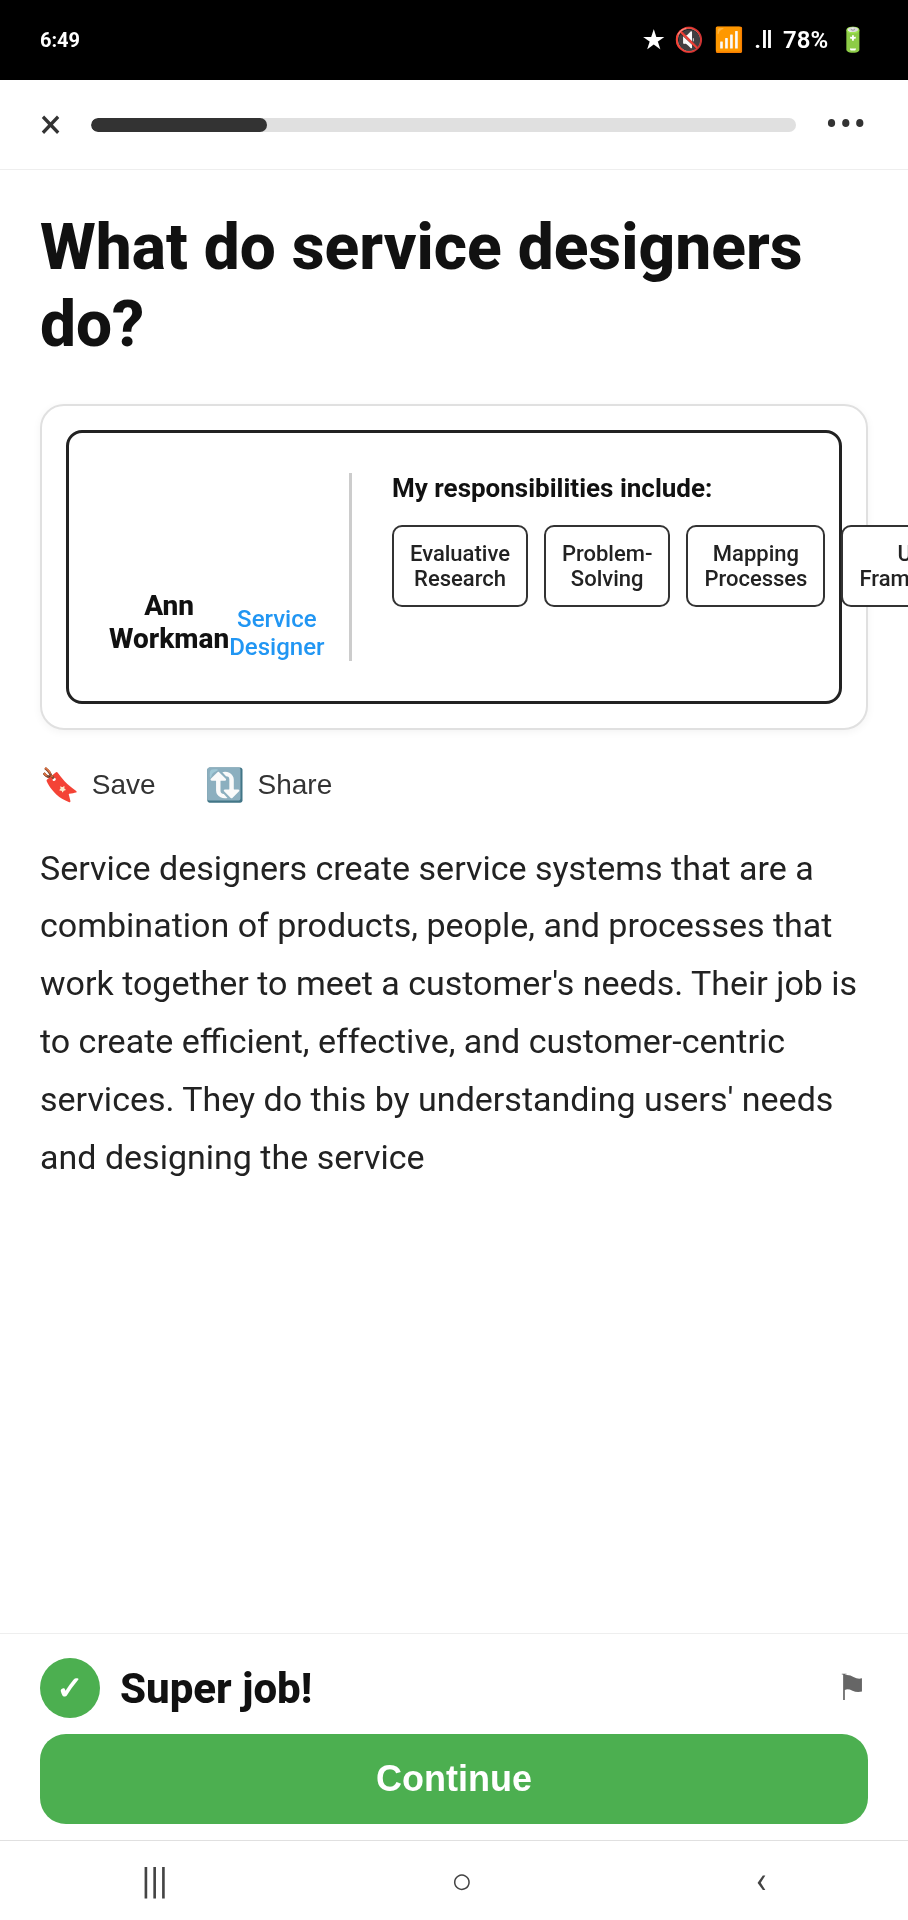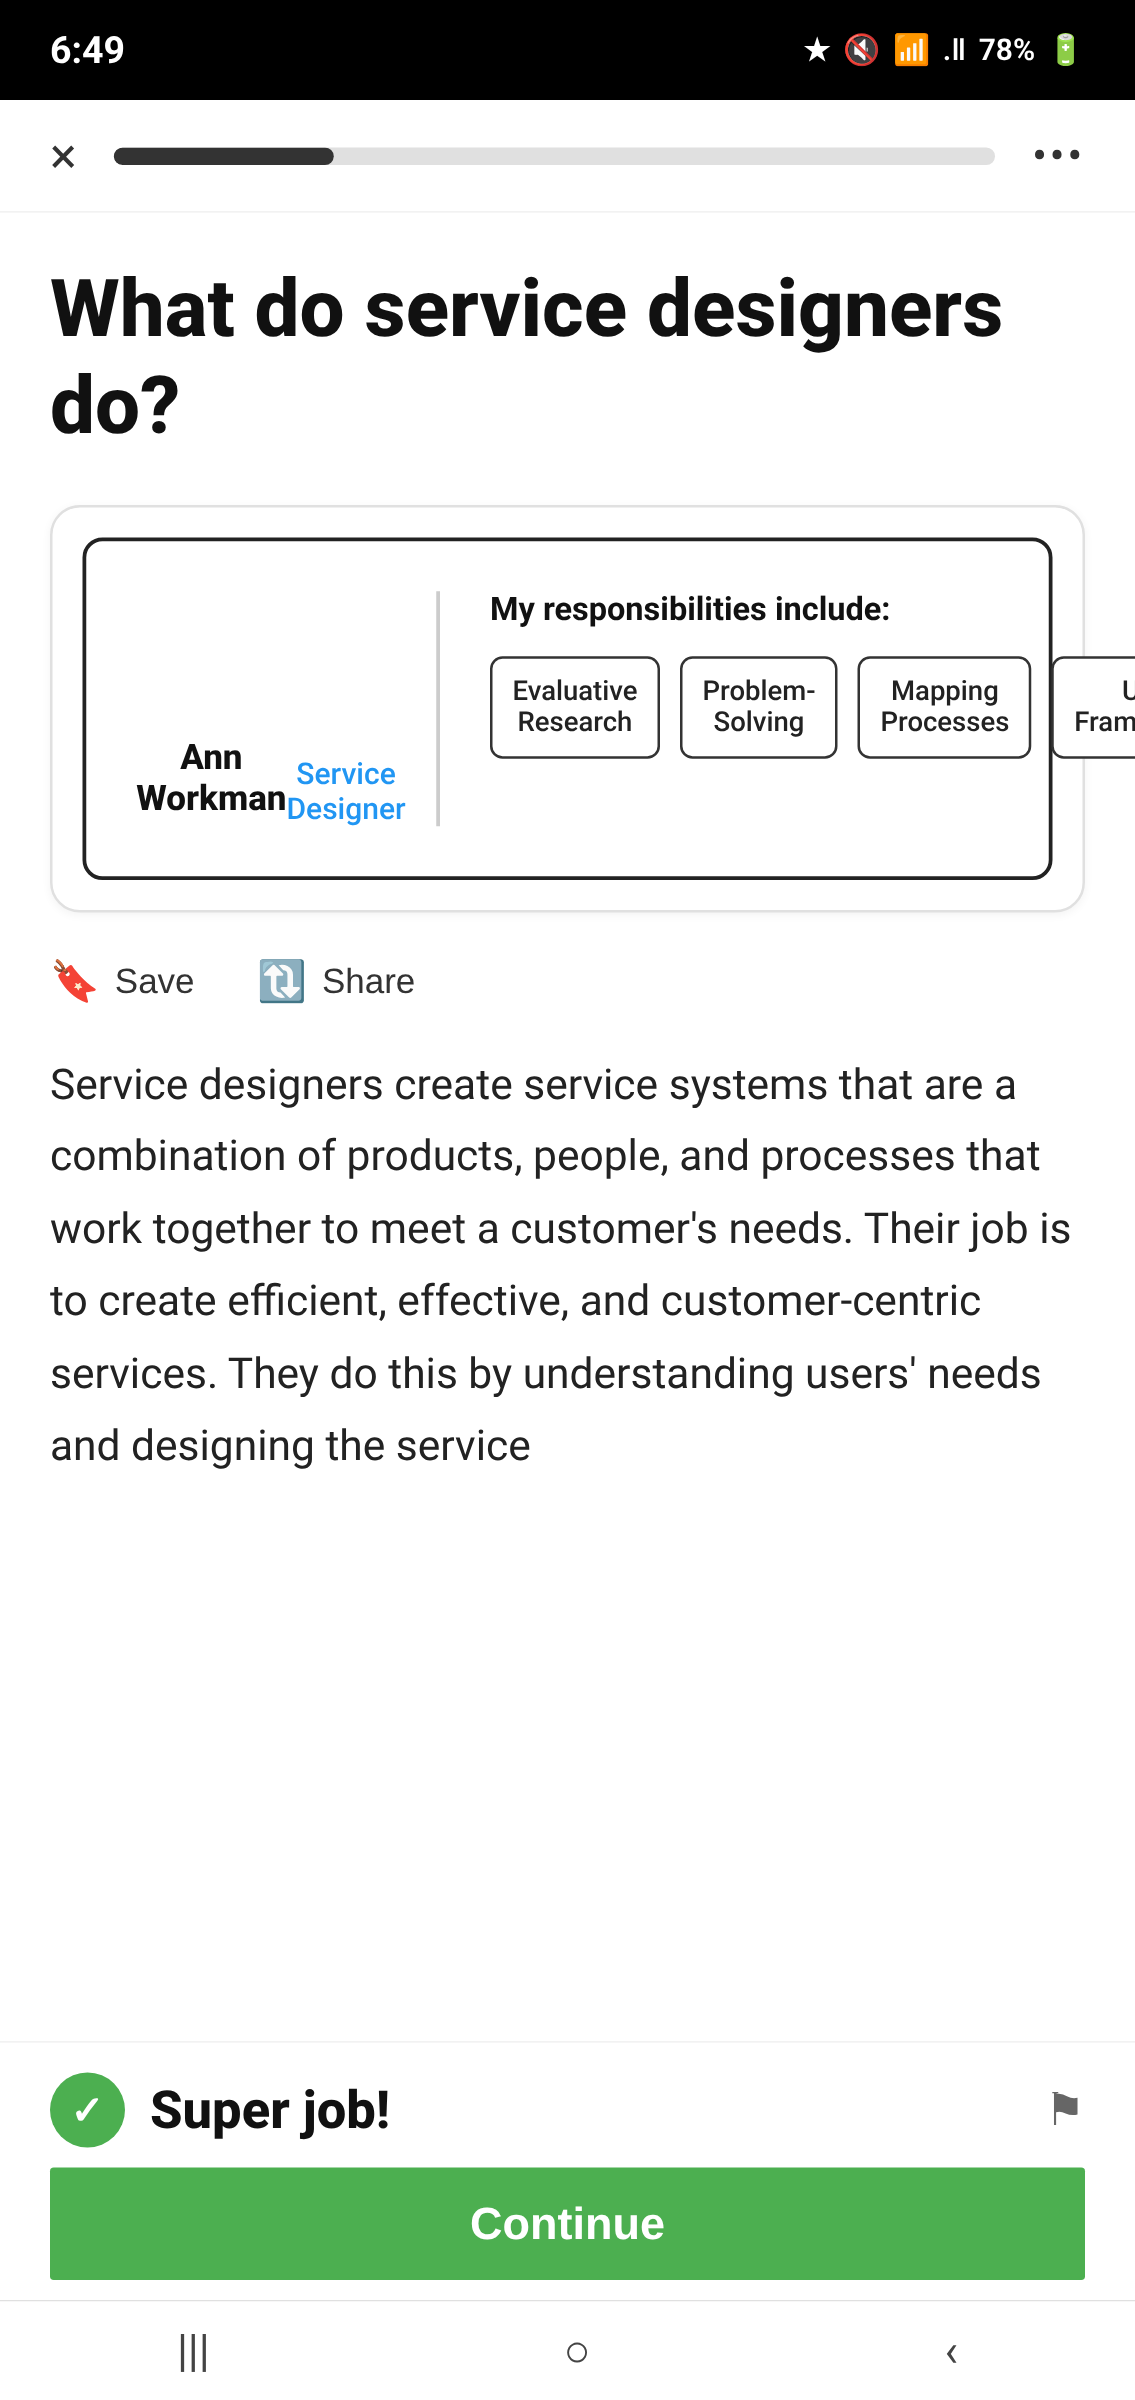--- a/index.html
+++ b/index.html
@@ -21,21 +21,21 @@
       height: 80px;
       display: flex;
       align-items: center;
       justify-content: space-between;
       padding: 0 40px;
       color: #ffffff;
       font-size: 28px;
       font-weight: 600;
       flex-shrink: 0;
     }
-    .status-bar-time { font-size: 30px; font-weight: 700; }
+    .status-bar-time { font-size: 20px; font-weight: 700; }
     .status-bar-icons { display: flex; align-items: center; gap: 10px; font-size: 24px; }
 
     
     .nav-bar {
       background: #ffffff;
       height: 90px;
       display: flex;
       align-items: center;
       justify-content: space-between;
       padding: 0 40px;
@@ -238,21 +238,21 @@
       font-size: 36px;
       color: #666666;
       cursor: pointer;
     }
 
     
     .continue-btn {
       background: #4CAF50;
       color: #ffffff;
       border: none;
-      border-radius: 3px;
+      border-radius: 26px;
       width: calc(100% - 80px);
       margin: 0 40px 16px;
       height: 90px;
       font-size: 36px;
       font-weight: 700;
       cursor: pointer;
       display: flex;
       align-items: center;
       justify-content: center;
       flex-shrink: 0;

